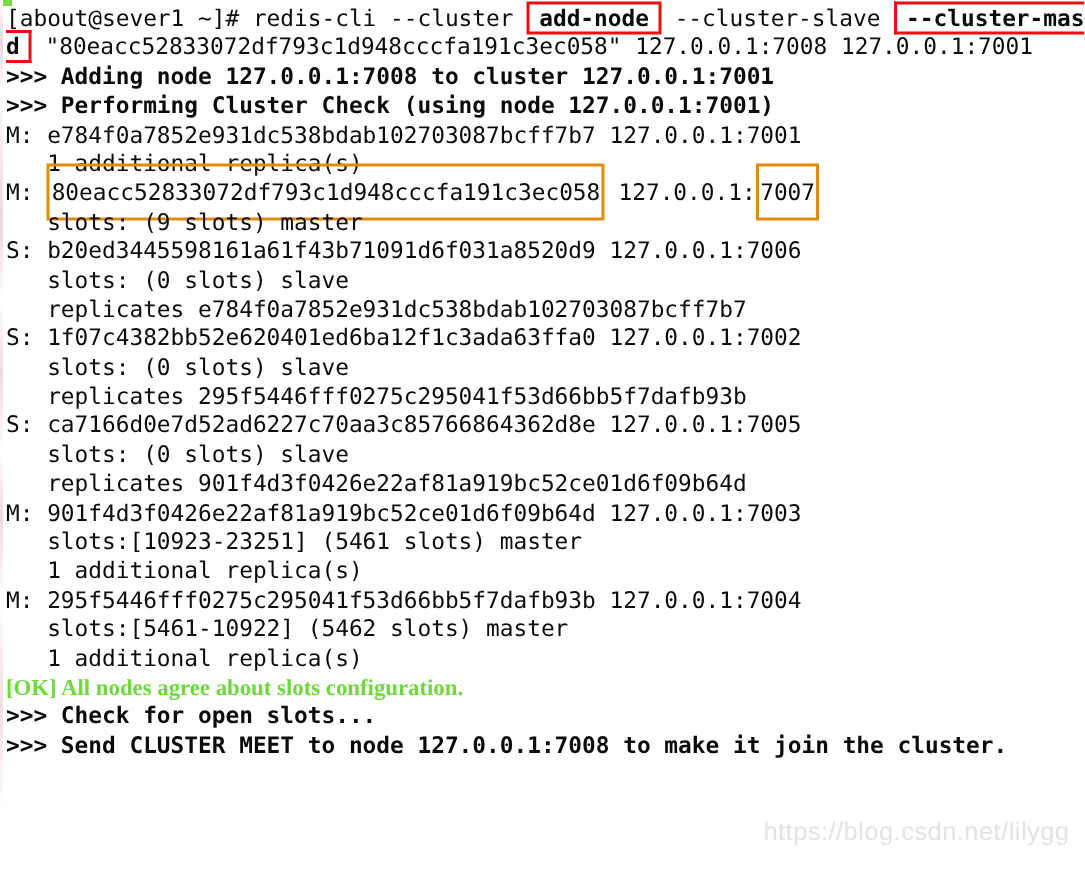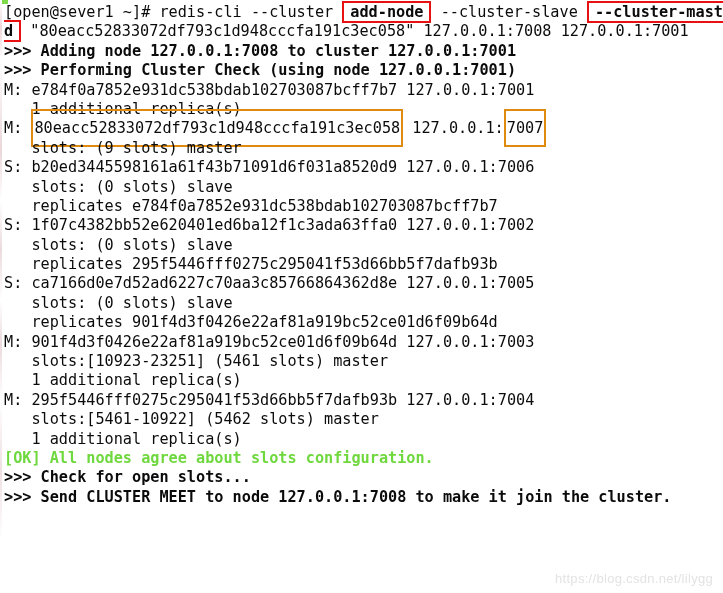--- a/index.html
+++ b/index.html
@@ -52,49 +52,49 @@
     display: block;
     height: 19.4px;
     line-height: 19.4px;
     font-size: 15.2px;
     white-space: pre;
     color: #0b0b0b;
     letter-spacing: 0px;
     padding-left: 3px;
   }
   .bold { font-weight: bold; }
-  .green { color: #6fd83e; font-weight: bold; }
+  .green { color: #6fd83e; font-weight: bold; font-family: Liberation Serif, serif; }
   .box-red {
     border: 2px solid #e81010;
     padding: 0px 6px;
     margin: 0 0px;
   }
   .box-orange {
     border: 2px solid #e08a10;
     padding: 8px 1px;
   }
   .watermark {
     position: absolute;
     right: 10px;
-    bottom: 7px;
+    bottom: 28px;
     font-family: "Liberation Sans", sans-serif;
-    font-size: 13px;
+    font-size: 17px;
     color: #e3e3e3;
     letter-spacing: 0.3px;
     user-select: none;
   }
 </style>
 </head>
 <body>
 
 <div id="terminal">
   <div class="gutter"></div>
   <div class="topdot"></div>
   <div id="lines">
-      <div class="line"><span>[open@sever1 ~]# redis-cli --cluster </span><span class="box-red bold">add-node</span><span> --cluster-slave </span><span class="box-red bold" style="border-right: none; padding-right: 0px;">--cluster-master-i</span></div>
+      <div class="line"><span>[about@sever1 ~]# redis-cli --cluster </span><span class="box-red bold">add-node</span><span> --cluster-slave </span><span class="box-red bold" style="border-right: none; padding-right: 0px;">--cluster-master-i</span></div>
       <div class="line"><span class="box-red bold" style="border-left: none; padding-left: 0px;">d</span><span> "80eacc52833072df793c1d948cccfa191c3ec058" 127.0.0.1:7008 127.0.0.1:7001</span></div>
       <div class="line bold">&gt;&gt;&gt; Adding node 127.0.0.1:7008 to cluster 127.0.0.1:7001</div>
       <div class="line bold">&gt;&gt;&gt; Performing Cluster Check (using node 127.0.0.1:7001)</div>
       <div class="line">M: e784f0a7852e931dc538bdab102703087bcff7b7 127.0.0.1:7001</div>
       <div class="line">   1 additional replica(s)</div>
       <div class="line"><span>M: </span><span class="box-orange">80eacc52833072df793c1d948cccfa191c3ec058</span><span> 127.0.0.1:</span><span class="box-orange">7007</span></div>
       <div class="line">   slots: (9 slots) master</div>
       <div class="line">S: b20ed3445598161a61f43b71091d6f031a8520d9 127.0.0.1:7006</div>
       <div class="line">   slots: (0 slots) slave</div>
       <div class="line">   replicates e784f0a7852e931dc538bdab102703087bcff7b7</div>

